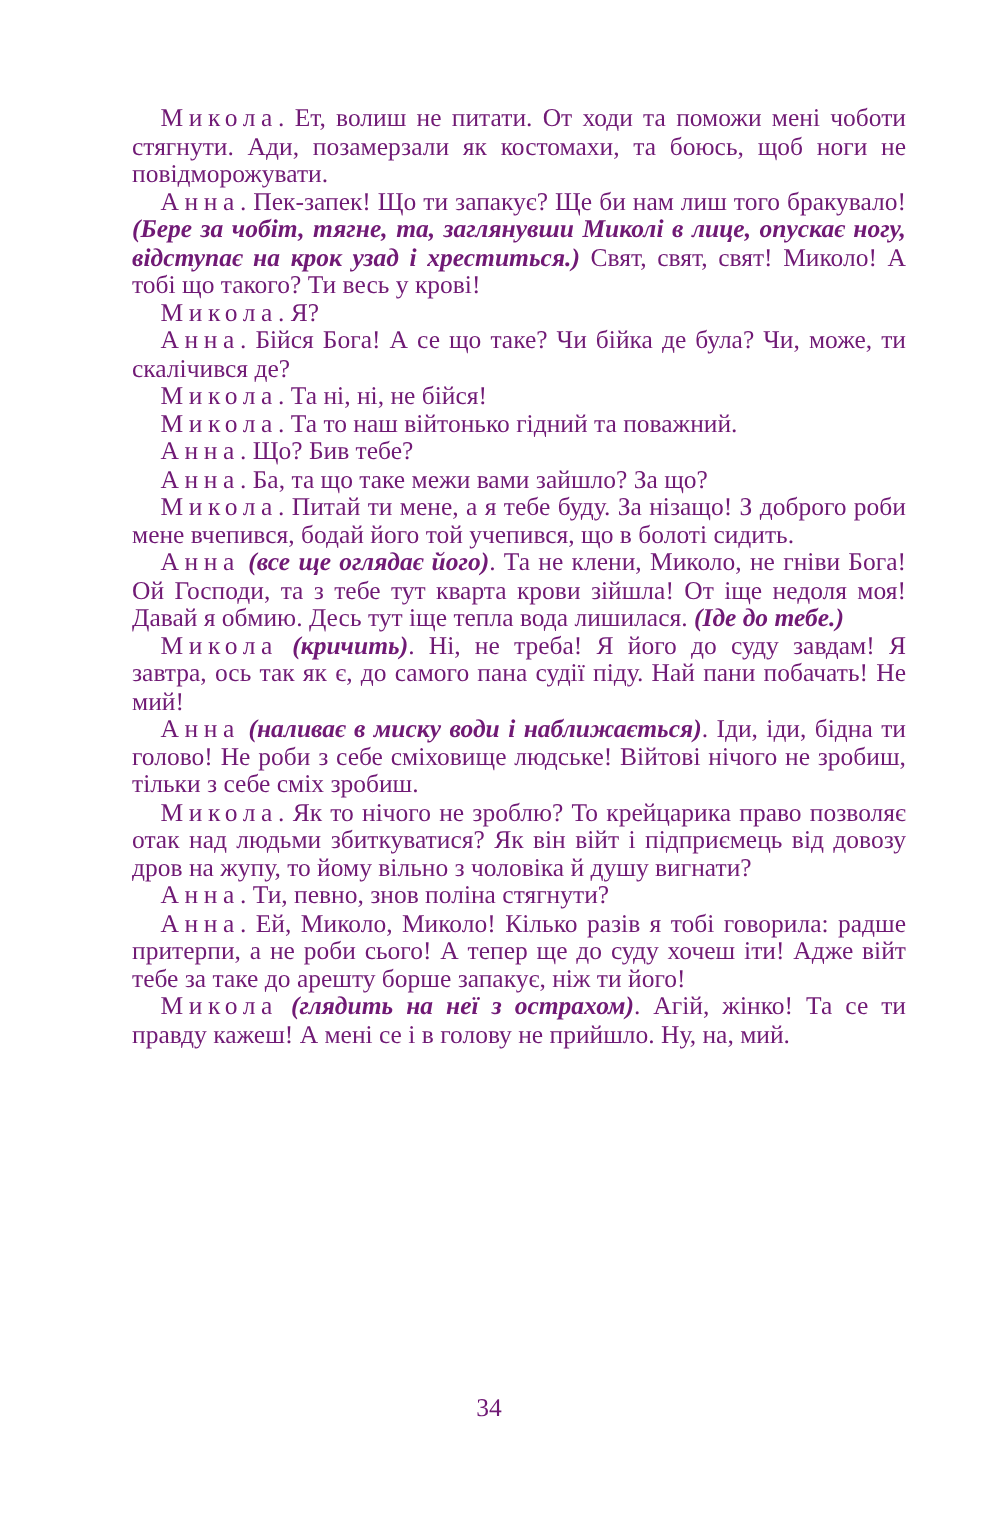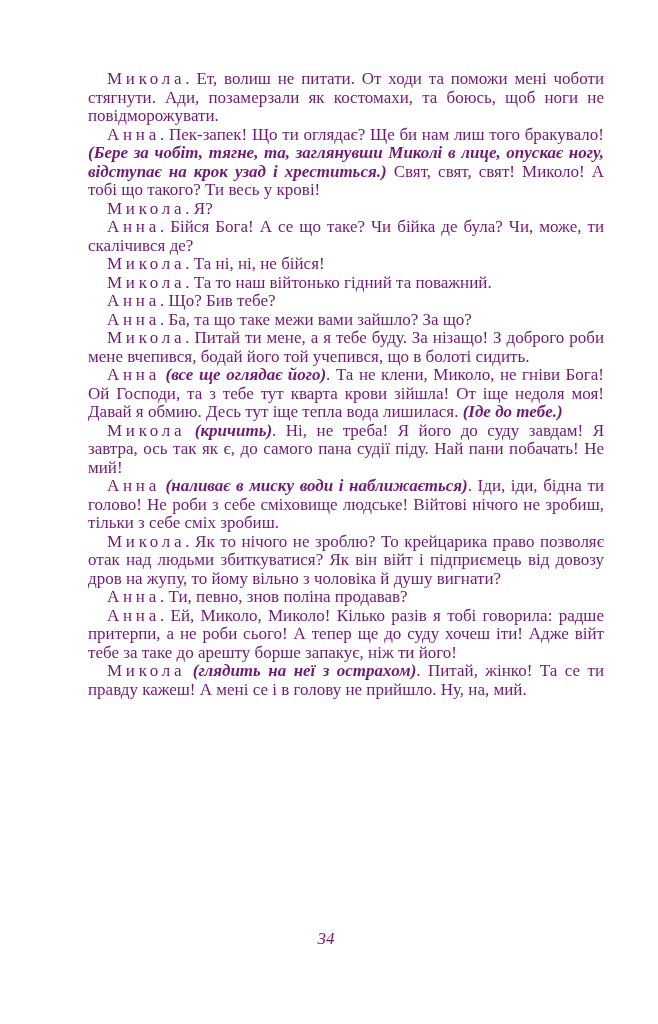--- a/index.html
+++ b/index.html
@@ -40,39 +40,38 @@
   .seg-normal {
     font-style: normal;
   }
   .page-number {
     position: absolute;
     top: 929px;
     left: 0;
     width: 652px;
     text-align: center;
     font-size: 17px;
-    font-style: italic;
   }
 </style>
 </head>
 <body>
 
 <div class="page">
   <div class="text-block">
       <p class="para"><span class="seg-speaker">Микола</span><span class="seg-normal">. Ет, волиш не питати. От ходи та поможи мені чоботи стягнути. Ади, позамерзали як костомахи, та боюсь, щоб ноги не повідморожувати.</span></p>
-      <p class="para"><span class="seg-speaker">Анна</span><span class="seg-normal">. Пек-запек! Що ти оглядає? Ще би нам лиш того бракувало! </span><span class="seg-italic">(Бере за чобіт, тягне, та, заглянувши Миколі в лице, опускає ногу, відступає на крок узад і хреститься.)</span><span class="seg-normal"> Свят, свят, свят! Миколо! А тобі що такого? Ти весь у крові!</span></p>
+      <p class="para"><span class="seg-speaker">Анна</span><span class="seg-normal">. Пек-запек! Що ти запакує? Ще би нам лиш того бракувало! </span><span class="seg-italic">(Бере за чобіт, тягне, та, заглянувши Миколі в лице, опускає ногу, відступає на крок узад і хреститься.)</span><span class="seg-normal"> Свят, свят, свят! Миколо! А тобі що такого? Ти весь у крові!</span></p>
       <p class="para"><span class="seg-speaker">Микола</span><span class="seg-normal">. Я?</span></p>
       <p class="para"><span class="seg-speaker">Анна</span><span class="seg-normal">. Бійся Бога! А се що таке? Чи бійка де була? Чи, може, ти скалічився де?</span></p>
       <p class="para"><span class="seg-speaker">Микола</span><span class="seg-normal">. Та ні, ні, не бійся!</span></p>
       <p class="para"><span class="seg-speaker">Микола</span><span class="seg-normal">. Та то наш війтонько гідний та поважний.</span></p>
       <p class="para"><span class="seg-speaker">Анна</span><span class="seg-normal">. Що? Бив тебе?</span></p>
       <p class="para"><span class="seg-speaker">Анна</span><span class="seg-normal">. Ба, та що таке межи вами зайшло? За що?</span></p>
       <p class="para"><span class="seg-speaker">Микола</span><span class="seg-normal">. Питай ти мене, а я тебе буду. За нізащо! З доброго роби мене вчепився, бодай його той учепився, що в болоті сидить.</span></p>
       <p class="para"><span class="seg-speaker">Анна</span><span class="seg-normal"> </span><span class="seg-italic">(все ще оглядає його)</span><span class="seg-normal">. Та не клени, Миколо, не гніви Бога! Ой Господи, та з тебе тут кварта крови зійшла! От іще недоля моя! Давай я обмию. Десь тут іще тепла вода лишилася. </span><span class="seg-italic">(Іде до тебе.)</span></p>
       <p class="para"><span class="seg-speaker">Микола</span><span class="seg-normal"> </span><span class="seg-italic">(кричить)</span><span class="seg-normal">. Ні, не треба! Я його до суду завдам! Я завтра, ось так як є, до самого пана судії піду. Най пани побачать! Не мий!</span></p>
       <p class="para"><span class="seg-speaker">Анна</span><span class="seg-normal"> </span><span class="seg-italic">(наливає в миску води і наближається)</span><span class="seg-normal">. Іди, іди, бідна ти голово! Не роби з себе сміховище людське! Війтові нічого не зробиш, тільки з себе сміх зробиш.</span></p>
       <p class="para"><span class="seg-speaker">Микола</span><span class="seg-normal">. Як то нічого не зроблю? То крейцарика право позволяє отак над людьми збиткуватися? Як він війт і підприємець від довозу дров на жупу, то йому вільно з чоловіка й душу вигнати?</span></p>
-      <p class="para"><span class="seg-speaker">Анна</span><span class="seg-normal">. Ти, певно, знов поліна продавав?</span></p>
+      <p class="para"><span class="seg-speaker">Анна</span><span class="seg-normal">. Ти, певно, знов поліна стягнути?</span></p>
       <p class="para"><span class="seg-speaker">Анна</span><span class="seg-normal">. Ей, Миколо, Миколо! Кілько разів я тобі говорила: радше притерпи, а не роби сього! А тепер ще до суду хочеш іти! Адже війт тебе за таке до арешту борше запакує, ніж ти його!</span></p>
-      <p class="para"><span class="seg-speaker">Микола</span><span class="seg-normal"> </span><span class="seg-italic">(глядить на неї з острахом)</span><span class="seg-normal">. Питай, жінко! Та се ти правду кажеш! А мені се і в голову не прийшло. Ну, на, мий.</span></p>
+      <p class="para"><span class="seg-speaker">Микола</span><span class="seg-normal"> </span><span class="seg-italic">(глядить на неї з острахом)</span><span class="seg-normal">. Агій, жінко! Та се ти правду кажеш! А мені се і в голову не прийшло. Ну, на, мий.</span></p>
     </div>
   <div class="page-number">34</div>
 </div>
 
 </body></html>

